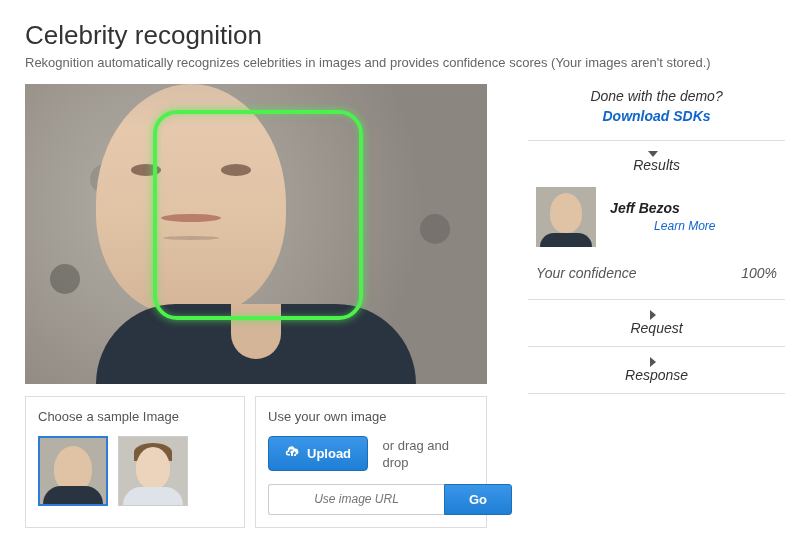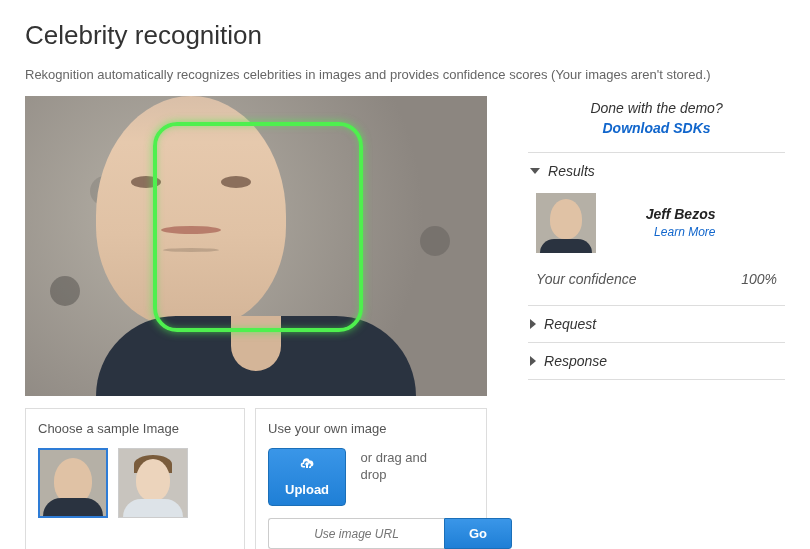--- a/index.html
+++ b/index.html
@@ -1,18 +1,18 @@
 <!DOCTYPE html>
 <html><head>
   <meta charset="utf-8">
   <style>
     * { box-sizing: border-box; margin: 0; padding: 0; }
     body { font-family: "Helvetica Neue", Arial, sans-serif; color: #333; background: #fff; }
     .container { width: 810px; height: 549px; padding: 20px 25px; position: relative; }
-    .page-title { font-size: 26px; font-weight: 400; color: #333; margin-bottom: 16px; }
+    .page-title { font-size: 26px; font-weight: 400; color: #333; margin-bottom: 4px; }
     .page-subtitle { font-size: 13px; color: #666; margin-bottom: 14px; }
     .main { display: flex; gap: 15px; }
     .left { width: 532px; }
     .right { width: 280px; font-style: italic; }
     .photo-wrap { position: relative; width: 462px; height: 300px; background: linear-gradient(135deg, #a8a49b 0%, #9b958c 50%, #8e887f 100%); overflow: hidden; }
     .photo-bg { position: absolute; inset: 0; background: radial-gradient(circle at 30% 40%, #b5b0a6 0%, #8c8680 70%); }
     .photo-bg::before { content:''; position:absolute; left:25px; top:180px; width:30px; height:30px; border-radius:50%; background:rgba(0,0,0,0.25); box-shadow: 40px -100px 0 0 rgba(0,0,0,0.1), 370px -50px 0 0 rgba(0,0,0,0.15);}
     .face-main { position: absolute; bottom: 0; left: 50%; transform: translateX(-50%); }
     .head-main { width: 190px; height: 230px; background: linear-gradient(180deg, #d9bfa8 0%, #e6c9ad 20%, #e0c2a5 60%, #d4b598 100%); border-radius: 95px 95px 80px 80px / 120px 120px 100px 100px; position: relative; }
     .head-main::before { content:''; position:absolute; top:80px; left:35px; width:30px; height:12px; background:#8b6f5c; border-radius:50%; box-shadow: 90px 0 0 #8b6f5c; }
@@ -27,35 +27,35 @@
     .panel-label { font-size: 13px; color: #555; margin-bottom: 12px; }
     .thumbs { display: flex; gap: 10px; }
     .thumb { width: 70px; height: 70px; border: 1px solid #ccc; cursor: pointer; position: relative; overflow: hidden; background: #b5b0a6; }
     .thumb.selected { border: 2px solid #2e7cd6; }
     .thumb .th-head { position:absolute; top:8px; left:50%; transform:translateX(-50%); width:38px; height:46px; background:#e0c2a5; border-radius: 50% 50% 45% 45%; }
     .thumb .th-body { position:absolute; bottom:0; left:50%; transform:translateX(-50%); width:60px; height:18px; background:#2a3340; border-radius:20px 20px 0 0;}
     .thumb.thumb2 { background:#c8c4be; }
     .thumb.thumb2 .th-head { background:#ecd4bc; top:10px; width:34px; height:42px;}
     .thumb.thumb2 .th-hair { position:absolute; top:6px; left:50%; transform:translateX(-50%); width:38px; height:18px; background:#7a5c3c; border-radius:50% 50% 0 0;}
     .thumb.thumb2 .th-body { background:#dde3e8; }
-    .btn { display:inline-flex; align-items:center; gap:8px; border:none; cursor:pointer; border-radius:4px; font-size:13px;flex-direction:column; }
+    .btn { display:inline-flex; align-items:center; gap:8px; border:none; cursor:pointer; border-radius:4px; font-size:13px; }
     .btn-upload { background: linear-gradient(#3a96e8, #1f7fd6); color:#fff; padding:8px 16px; font-weight:bold; border:1px solid #1b6fb8; }
     .or-text { display:inline-block; color:#666; font-size:13px; margin-left:10px; vertical-align:middle; line-height:1.3; width:90px;}
     .url-row { display:flex; margin-top:12px; }
     .url-input { flex:1; border:1px solid #ccc; padding:7px 9px; font-size:12px; font-style:italic; color:#999; border-radius:3px 0 0 3px; border-right:none;text-align:center; }
     .btn-go { background: linear-gradient(#3a96e8, #1f7fd6); color:#fff; padding:7px 24px; border:1px solid #1b6fb8; border-radius:0 3px 3px 0; font-weight:bold; }
     .demo-text { text-align:center; font-size:14px; color:#333; margin-top:4px; }
     .download-link { display:block; text-align:center; color:#1166cc; font-weight:bold; font-size:14px; margin-top:4px; margin-bottom:16px; cursor:pointer; }
     .section { border-top:1px solid #ddd; padding:10px 2px; }
-    .section-header { display:flex; align-items:center; cursor:pointer; font-size:14px; color:#333; }
+    .section-header { display:flex; align-items:center; cursor:pointer; font-size:14px; color:#333;flex-direction:column; }
     .tri { display:inline-block; width:0; height:0; margin-right:8px; }
     .tri-down { border-left:5px solid transparent; border-right:5px solid transparent; border-top:6px solid #555; }
     .tri-right { border-top:5px solid transparent; border-bottom:5px solid transparent; border-left:6px solid #555; }
     .result-body { padding: 14px 6px 8px 6px; }
-    .result-row { display:flex; align-items:center; gap:14px;text-align:right; }
+    .result-row { display:flex; align-items:center; gap:14px; }
     .result-thumb { width:60px; height:60px; background:#b5b0a6; position:relative; overflow:hidden; flex-shrink:0;}
     .result-thumb .th-head { position:absolute; top:6px; left:50%; transform:translateX(-50%); width:32px; height:40px; background:#e0c2a5; border-radius:50% 50% 45% 45%;}
     .result-thumb .th-body { position:absolute; bottom:0; left:50%; transform:translateX(-50%); width:52px; height:14px; background:#2a3340; border-radius:18px 18px 0 0;}
     .result-name { font-weight:bold; font-size:14px; color:#222; }
     .learn-more { color:#1166cc; font-size:12px; cursor:pointer;margin-left:44px; }
     .confidence-row { display:flex; justify-content:space-between; margin-top:18px; font-size:14px; color:#555; }
     .upload-icon { display:inline-block; }
     .last-section { border-bottom:1px solid #ddd; }
   </style>
 </head>

